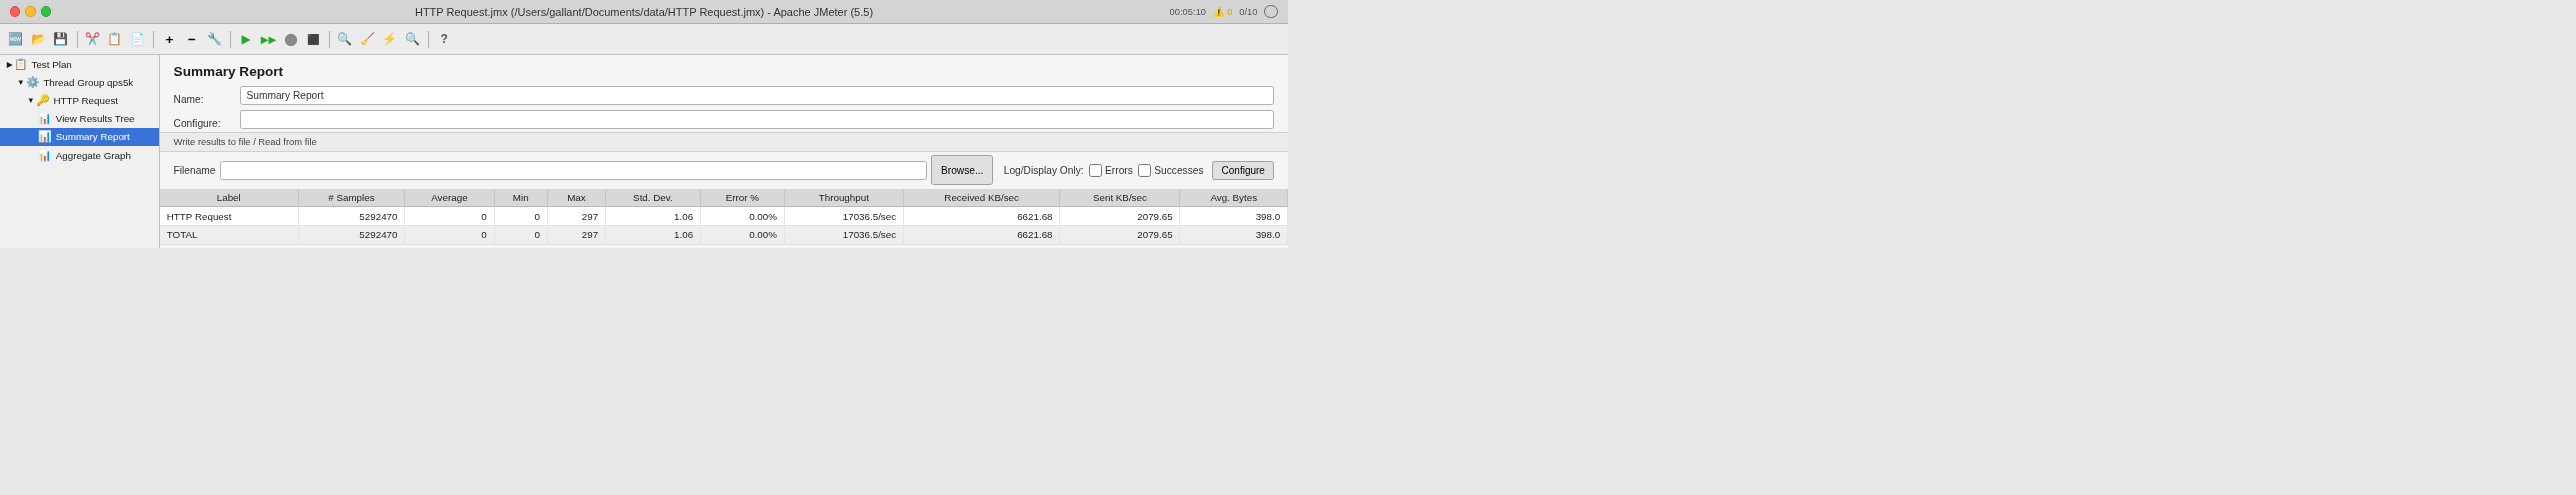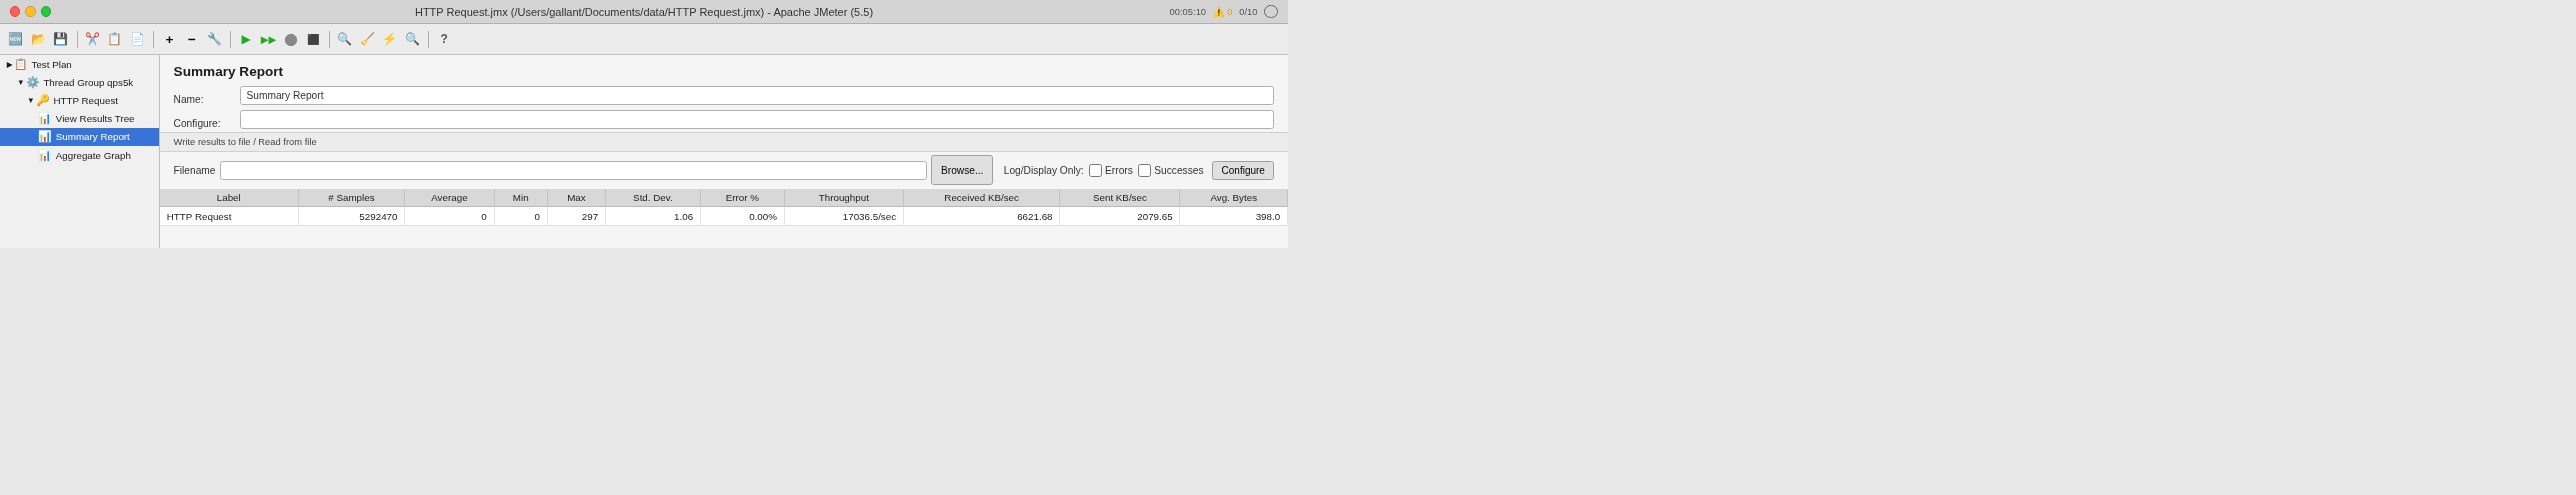--- a/index.html
+++ b/index.html
@@ -456,18 +456,31 @@
             <td>0</td>
             <td>0</td>
             <td>297</td>
             <td>1.06</td>
             <td>0.00%</td>
             <td>17036.5/sec</td>
             <td>6621.68</td>
             <td>2079.65</td>
             <td>398.0</td>
           </tr>
+          <tr class="table-row total-row">
+            <td>TOTAL</td>
+            <td>5292470</td>
+            <td>0</td>
+            <td>0</td>
+            <td>297</td>
+            <td>1.06</td>
+            <td>0.00%</td>
+            <td>17036.5/sec</td>
+            <td>6621.68</td>
+            <td>2079.65</td>
+            <td>398.0</td>
+          </tr>
         </tbody>
       </table>
     </div>
   </div>
 </div>
 
 
 </body></html>

